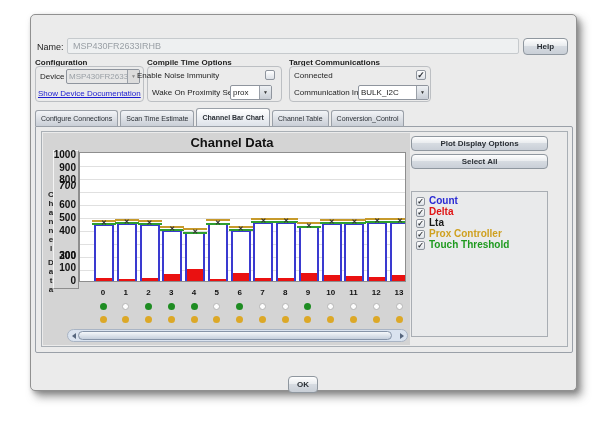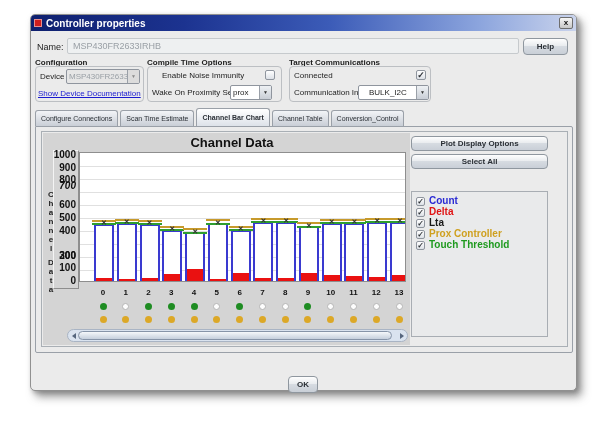--- a/index.html
+++ b/index.html
@@ -86,55 +86,50 @@
     background:linear-gradient(#ffffff,#dde1e7); font-size:8px; line-height:7px; text-align:center;
     color:#2d3136; font-weight:bold; }
   .leg-label { font-size:10px; font-weight:bold; white-space:nowrap; line-height:10px; }
   .rbtn { position:absolute; left:369px; width:137px; height:15px; line-height:13px; }
 </style>
 </head>
 <body>
 
 <div class="window">
 
-  <div class="titlebar">
-    <span class="title-icon"></span>
-    <span class="title-text">Controller properties</span>
-    <span class="close-btn" id="close-btn">x</span>
-  </div>
 
   <div class="lbl" style="left:6px; top:27px; font-size:9px;">Name:</div>
   <div class="field-disabled">MSP430FR2633IRHB</div>
   <div class="btn" style="left:492px; top:23px; width:45px; height:17px; line-height:15px;">Help</div>
 
   <div class="hdr" style="left:4px; top:43px;">Configuration</div>
   <div class="group" style="left:4px; top:51px; width:109px; height:36px;"></div>
   <div class="lbl" style="left:9px; top:57px;">Device</div>
   <div class="combo disabled" style="left:35px; top:54px; width:74px;">
     <span class="txt">MSP430FR2633IRHB</span>
     <span class="arr">▼</span>
   </div>
   <div class="link" style="left:7px; top:74px;">Show Device Documentation</div>
 
   <div class="hdr" style="left:116px; top:43px;">Compile Time Options</div>
   <div class="group" style="left:116px; top:51px; width:135px; height:36px;"></div>
-  <div class="lbl" style="left:131px; top:56px;text-align:center;">Enable Noise Immunity</div>
+  <div class="lbl" style="left:106px; top:56px;text-align:center;">Enable Noise Immunity</div>
   <div class="cb" id="noise-cb" style="left:234px; top:55px;"></div>
   <div class="lbl" style="left:121px; top:73px;">Wake On Proximity Sensor</div>
   <div class="combo" style="left:199px; top:70px; width:42px;">
     <span class="txt">prox</span>
     <span class="arr">▼</span>
   </div>
 
   <div class="hdr" style="left:258px; top:43px;">Target Communications</div>
   <div class="group" style="left:258px; top:51px; width:142px; height:36px;"></div>
   <div class="lbl" style="left:263px; top:56px;">Connected</div>
   <div class="cb" id="connected-cb" style="left:385px; top:55px;">✓</div>
   <div class="lbl" style="left:263px; top:73px;">Communication Interface</div>
-  <div class="combo" style="left:327px; top:70px; width:71px;padding-left:8px;">
+  <div class="combo" style="left:327px; top:70px; width:71px;">
     <span class="txt">BULK_I2C</span>
     <span class="arr">▼</span>
   </div>
 
   <div class="tab-bar" id="tab-bar">
       <div class="tab">Configure Connections</div>
       <div class="tab">Scan Time Estimate</div>
       <div class="tab selected">Channel Bar Chart</div>
       <div class="tab">Channel Table</div>
       <div class="tab">Conversion_Control</div>

